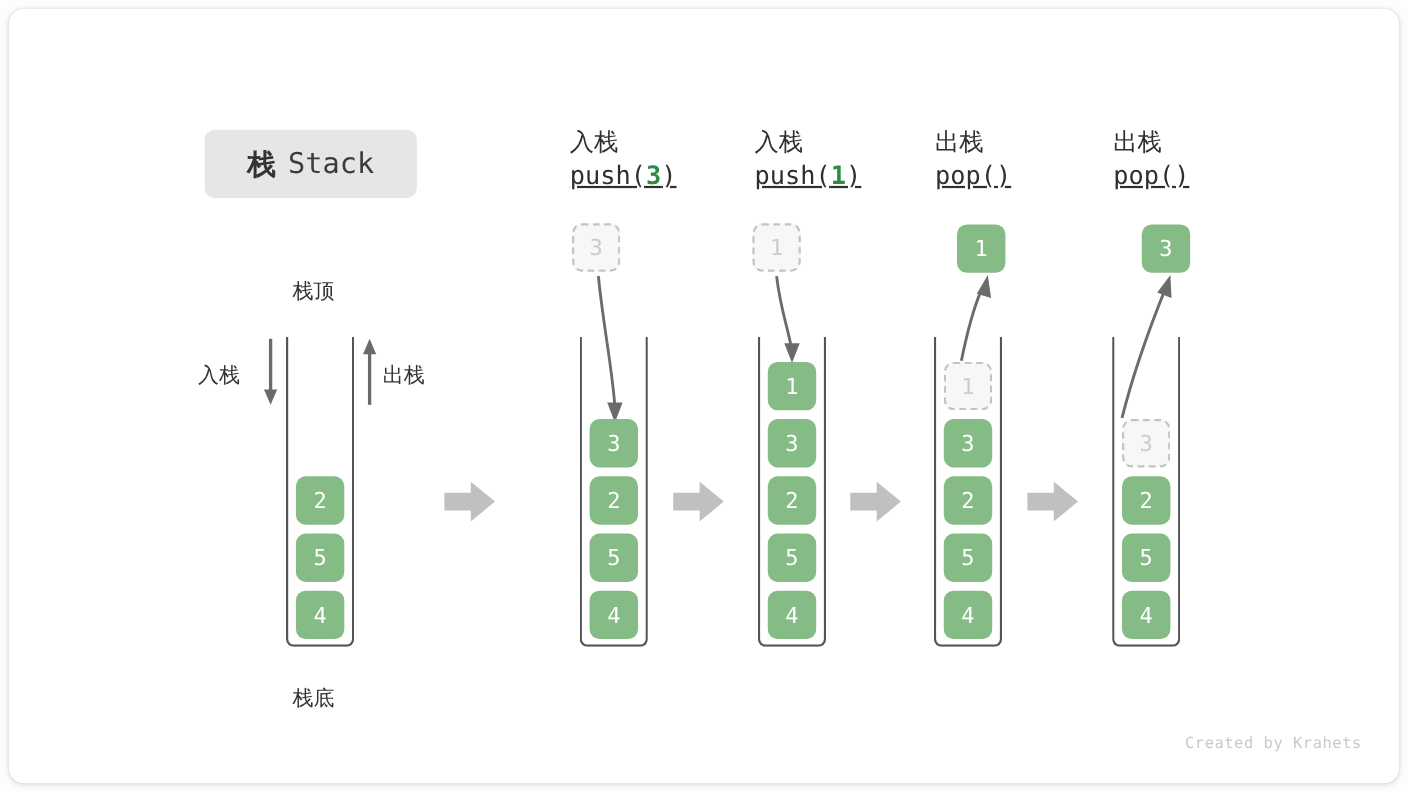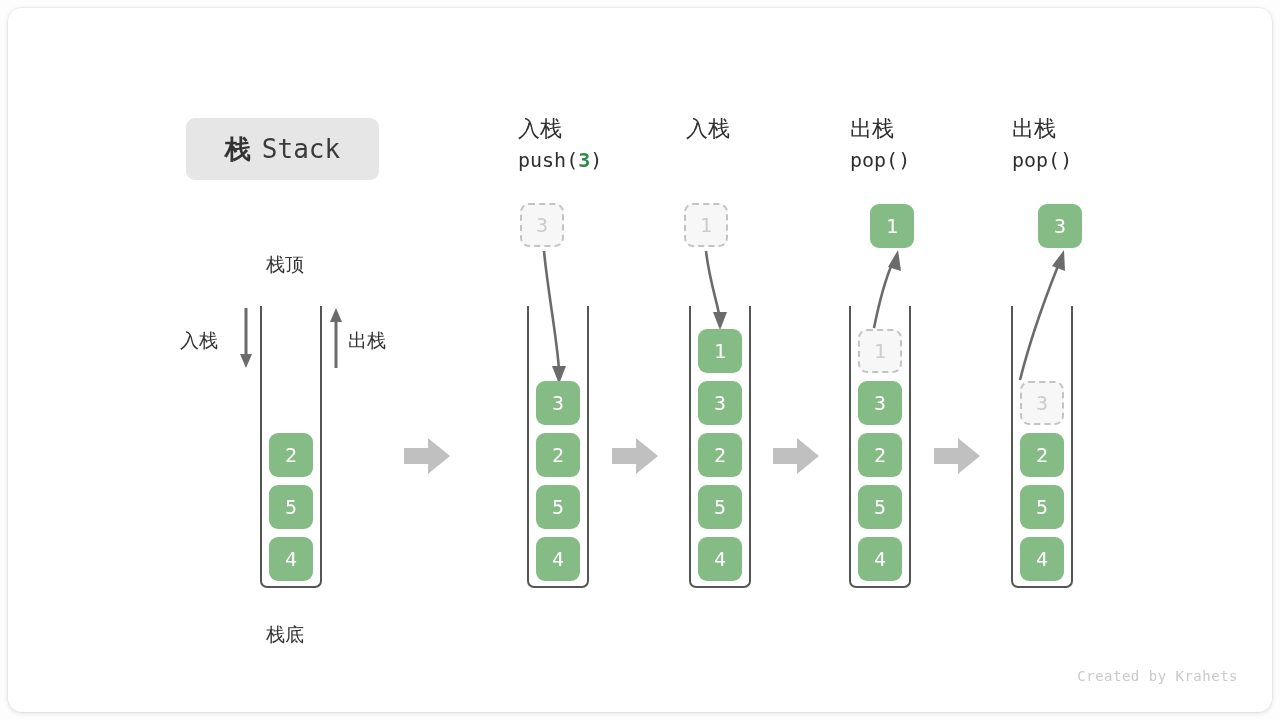--- a/index.html
+++ b/index.html
@@ -65,24 +65,25 @@
   }
   .col-head .line-cn {
     font-family: "Liberation Sans", "DejaVu Sans", sans-serif;
     font-size: 22px;
     color: #2f2f2f;
     line-height: 30px;
     white-space: nowrap;
   }
   .col-head .line-code {
     font-family: "DejaVu Sans Mono", "Liberation Mono", monospace;
-    font-size: 20px;
+    font-size: 23px;
     color: #2f2f2f;
     line-height: 32px;
     white-space: nowrap;
+    text-decoration: underline;
   }
   .col-head .line-code .arg {
     color: #2e8b45;
     font-weight: bold;
   }
 
   
   .stack-frame {
     position: absolute;
     border-left: 2px solid #555555;
@@ -205,20 +206,21 @@
     <div class="stack-frame" style="left:519px; top:298px; width:62px; height:282px;"></div>
     <div class="cell" style="left:528px; top:373px;">3</div>
     <div class="cell" style="left:528px; top:425px;">2</div>
     <div class="cell" style="left:528px; top:477px;">5</div>
     <div class="cell" style="left:528px; top:529px;">4</div>
   </div>
 
   <div>
     <div class="col-head" style="left:678px; top:106px;">
       <div class="line-cn">入栈</div>
+      <div class="line-code"><span>push(</span><span class="arg">1</span><span>)</span></div>
     </div>
 
     <div class="cell ghost detached" style="left:676px; top:195px;">1</div>
 
     <svg class="flow-arrow">
       <path d="M 698 243 C 701 270 708 290 711 306" stroke="#6b6b6b" stroke-width="2.6" fill="none"></path>
       <polygon points="712,322 705,304 719,304" fill="#6b6b6b"></polygon>
     </svg>
 
     <div class="stack-frame" style="left:681px; top:298px; width:62px; height:282px;"></div>

